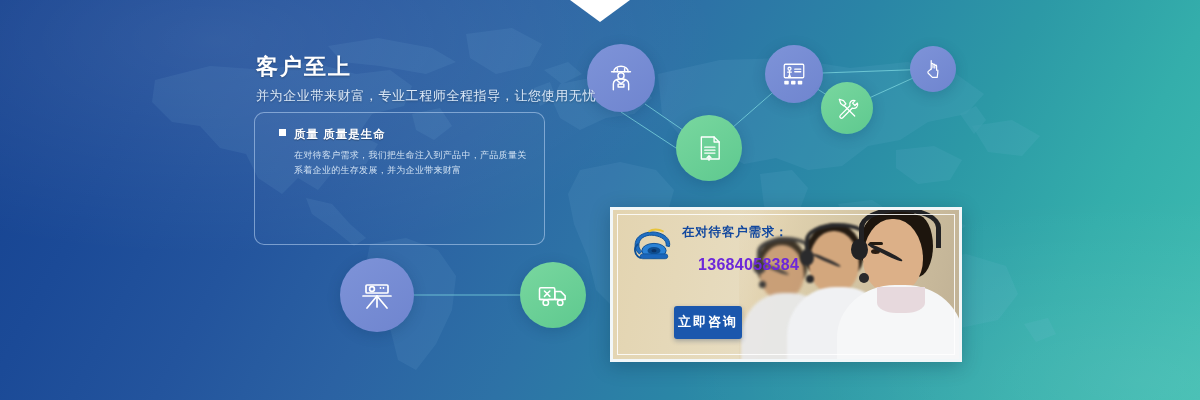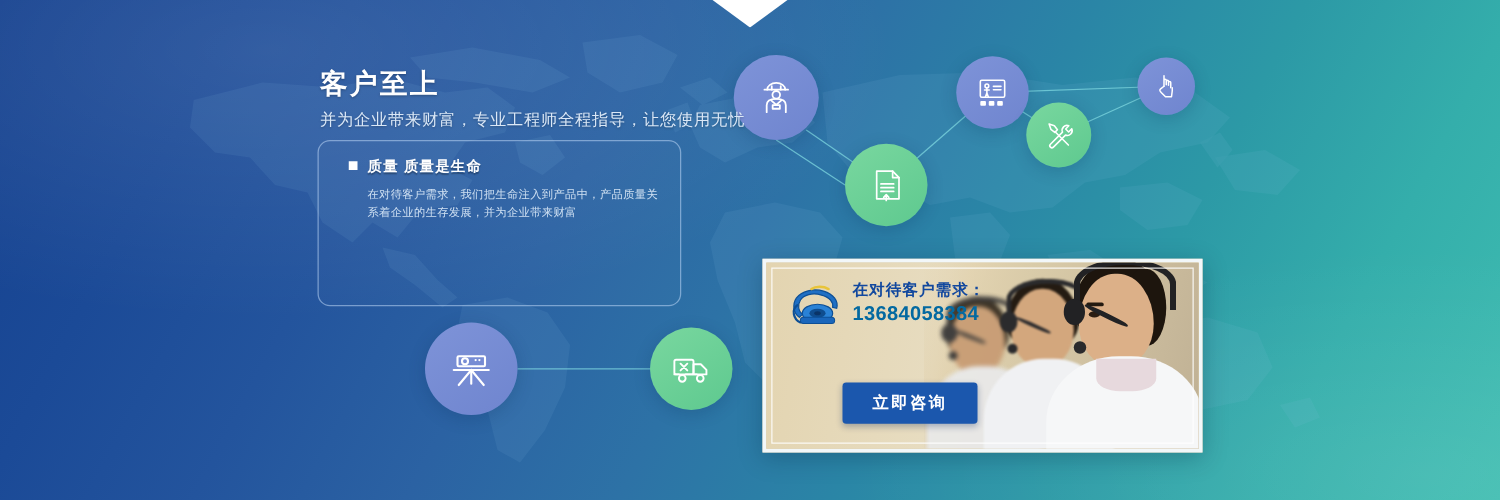--- a/index.html
+++ b/index.html
@@ -188,29 +188,29 @@
   }
   .hotline-row{display:flex;align-items:flex-start;gap:7px;margin-left:2px;}
   .phone-icon{flex:0 0 42px;margin-top:2px;}
   .phone-icon svg{display:block;}
   .hotline-texts{padding-top:2px;}
   .hotline-label{
     font-size:12.5px;font-weight:bold;color:#12489e;letter-spacing:.8px;
     line-height:1.1;margin:0 0 3px 0;
   }
   .hotline-number{
-    font-size:16px;font-weight:bold;color:#0369a1;letter-spacing:.3px;
-    line-height:1.1;margin:0;
+    font-size:16px;font-weight:bold;color:#6d28d9;letter-spacing:.3px;
+    line-height:1.1;margin:16px;
   }
   .cta-btn{
     position:absolute;left:61px;top:96px;z-index:5;
     background:#1b57ad;color:#ffffff;border:none;
     font-family:inherit;
     font-size:13px;font-weight:bold;letter-spacing:2px;
-    padding:7px 24px 8px;border-radius:3px;cursor:pointer;
+    padding:7px 4px 8px;border-radius:3px;cursor:pointer;
     box-shadow:0 2px 5px rgba(10,40,90,.3);
   }
 </style>
 </head>
 <body>
 
 <div class="banner">
 
   <div class="sheen"></div>
 

